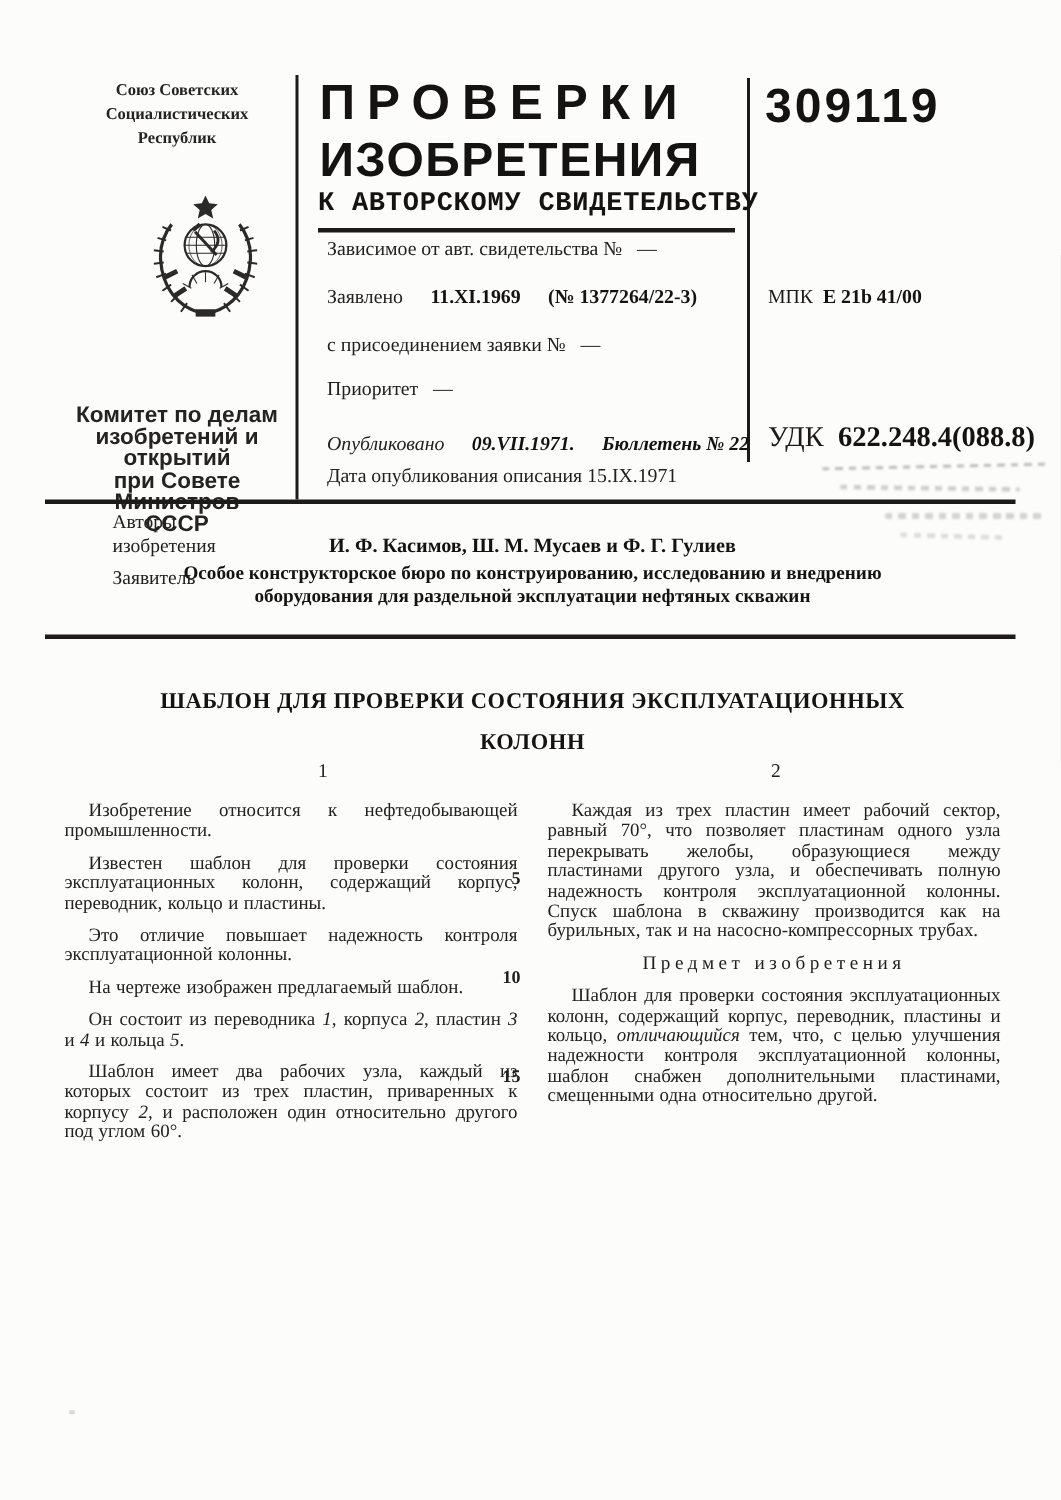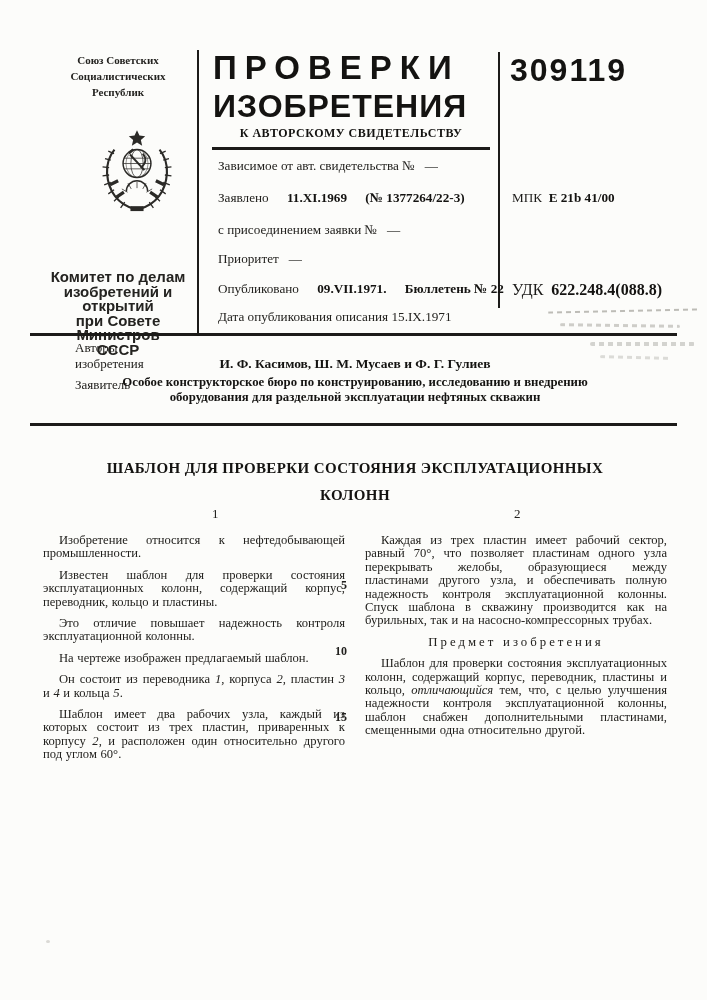--- a/index.html
+++ b/index.html
@@ -26,32 +26,32 @@
   .vline-left{left:197px;top:50px;width:2px;height:283px;background:#1c1b19;}
   .vline-right{left:498px;top:52px;width:2px;height:256px;background:#1c1b19;}
 
   .doc-title-1{left:213px;top:50px;width:285px;
     font-family:"Liberation Sans",sans-serif;font-weight:bold;font-size:33px;line-height:36px;
     letter-spacing:8px;color:#141311;white-space:nowrap;}
   .doc-title-2{left:213px;top:88px;width:285px;
     font-family:"Liberation Sans",sans-serif;font-weight:bold;font-size:32px;line-height:36px;
     letter-spacing:1px;color:#141311;white-space:nowrap;}
   .doc-subtitle{left:212px;top:126px;width:278px;text-align:center;
-    font-family:Liberation Serif, serif;font-weight:bold;font-size:12px;
+    font-family:Liberation Mono, monospace;font-weight:bold;font-size:18px;
     letter-spacing:0.5px;color:#141311;
     padding-bottom:6px;border-bottom:3px solid #1c1b19;white-space:nowrap;}
 
   .patent-number{left:510px;top:52px;
     font-family:"Liberation Sans",sans-serif;font-weight:bold;font-size:32px;letter-spacing:2px;color:#141311;}
 
   .biblio-line{left:218px;width:272px;font-size:13.2px;line-height:15px;color:#22211e;white-space:nowrap;}
   .biblio-line b{color:#141311;margin-left:15px;}
-  .bl-1{top:158px;} .bl-2{top:190px;} .bl-3{top:222px;} .bl-4{top:251px;} .bl-5{top:281px;} .bl-6{top:309px;}
+  .bl-1{top:158px;} .bl-2{top:190px;} .bl-3{top:222px;} .bl-4{top:251px;} .bl-5{top:288px;font-style:italic;} .bl-6{top:309px;}
   .mpk{left:512px;top:190px;font-size:13.2px;white-space:nowrap;}
-  .udk{left:512px;top:281px;font-size:16px;white-space:nowrap;text-align:right;}
+  .udk{left:512px;top:281px;font-size:19px;white-space:nowrap;text-align:right;}
   .mpk b,.udk b{color:#141311;}
 
   .rule-1{left:30px;top:333px;width:647px;height:3px;background:#1c1b19;}
   .rule-2{left:30px;top:423px;width:647px;height:3px;background:#1c1b19;}
 
   
   .authors-label{left:75px;top:340px;font-size:13px;line-height:15.5px;color:#22211e;}
   .authors-label span{display:block;}
   .authors-names{left:90px;top:356px;width:530px;text-align:center;
     font-weight:bold;font-size:13.5px;color:#141311;}

